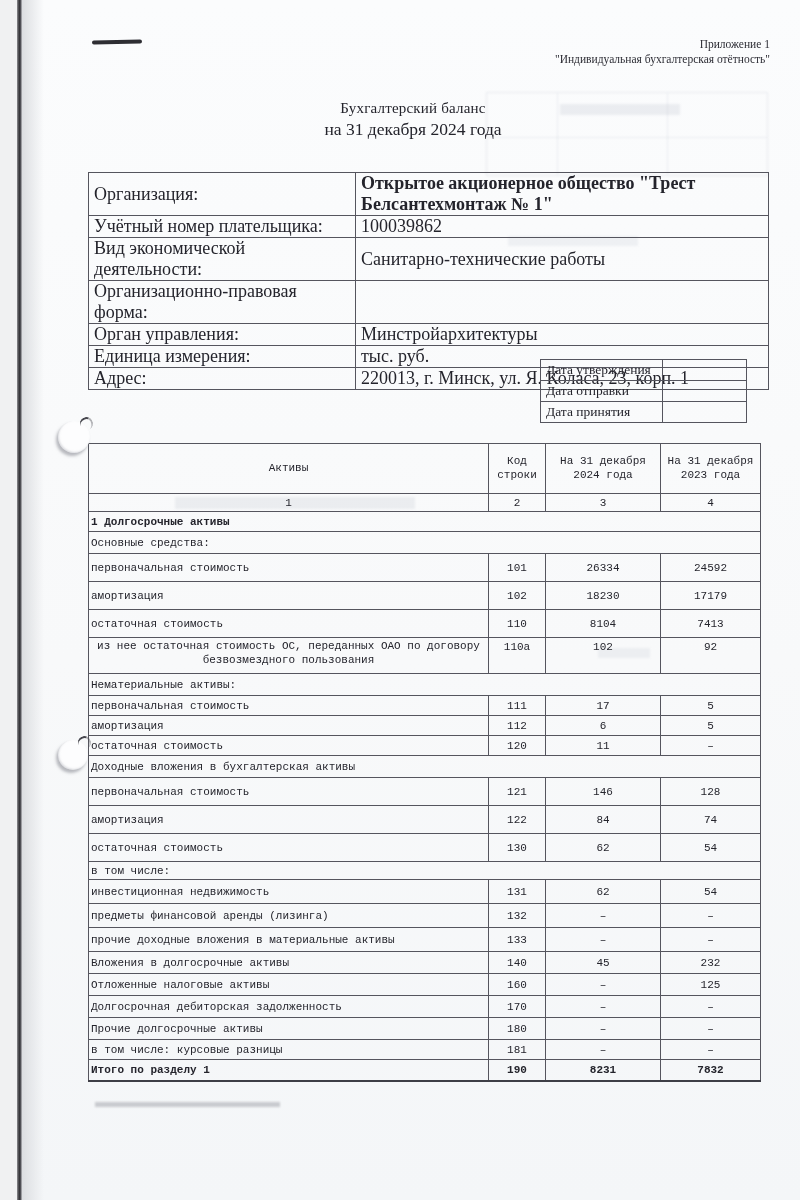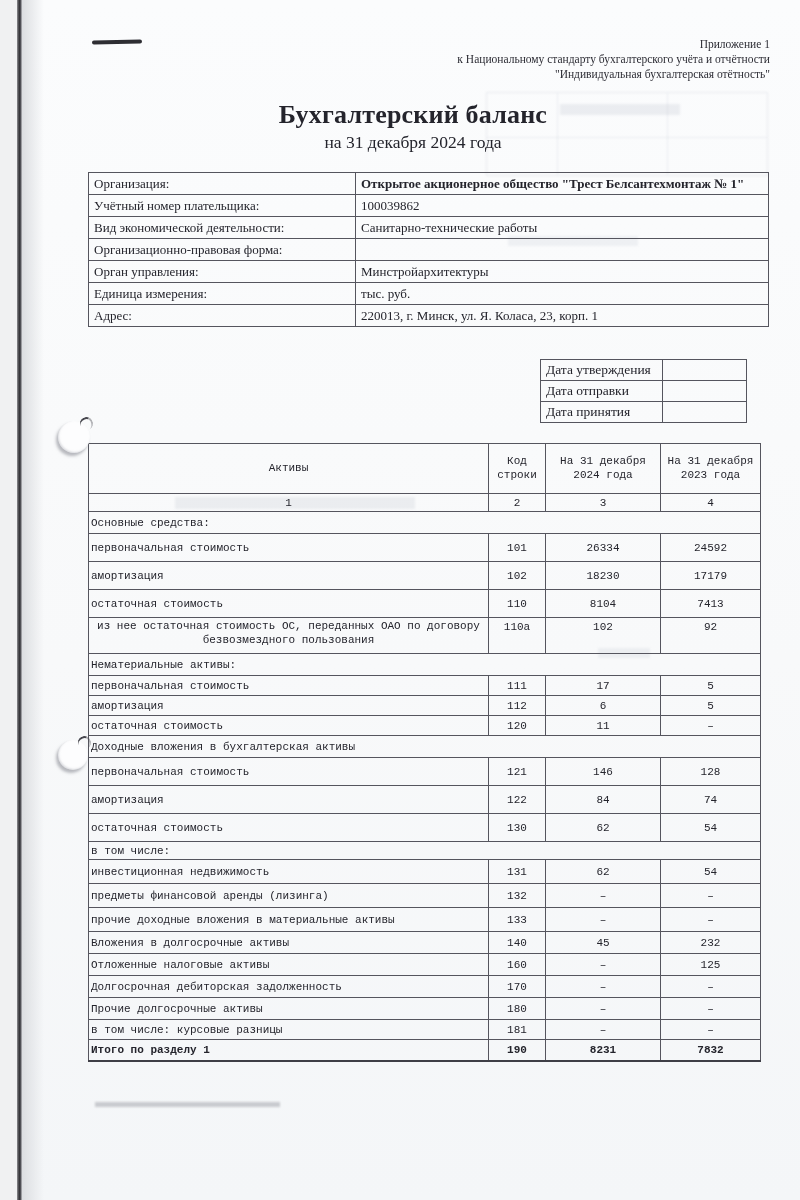--- a/index.html
+++ b/index.html
@@ -21,27 +21,27 @@
   .scan-fade  { position: absolute; left: 22px; top: 0; width: 22px; height: 100%;
     background: linear-gradient(90deg, #dcdee1, rgba(255,255,255,0)); }
 
   .corner-dash { position: absolute; left: 92px; top: 40px; width: 50px; height: 4px;
     background: #2e2e33; border-radius: 2px; transform: rotate(-1deg); }
 
   .appendix { position: absolute; right: 30px; top: 37px; width: 600px;
     text-align: right; font-size: 11.5px; line-height: 15px; color: #2d2d35; }
 
   .title-wrap { position: absolute; left: 88px; top: 100px; width: 650px; text-align: center; }
-  .doc-title { font-size: 26px; font-weight: bold; letter-spacing: .2px; }
+  .doc-title { font-size: 15px; font-weight: normal; letter-spacing: .2px; }
   .doc-subtitle { font-size: 17.5px; margin-top: 2px; }
 
   table { border-collapse: collapse; table-layout: fixed; }
   td, th { border: 1px solid #55555e; font-weight: normal; overflow: hidden; }
 
-  .org-table { position: absolute; left: 88px; top: 172px; width: 680px; font-size: 13px; }
+  .org-table { position: absolute; left: 88px; top: 172px; width: 680px; font-size: 18px; }
   .org-table td { height: 22px; padding: 0 3px 0 5px; vertical-align: middle; }
   .org-table td.bold { font-weight: bold; }
 
   .dates-table { position: absolute; left: 540px; top: 359px; width: 206px; font-size: 13.5px; }
   .dates-table td { height: 21px; padding: 0 3px 0 5px; vertical-align: middle; }
 
   .balance { position: absolute; left: 88px; top: 443px; width: 672px; font-size: 11px; font-family: Liberation Mono, monospace; }
   .balance th, .balance td { padding: 0 2px; vertical-align: middle; }
   .balance th { height: 50px; text-align: center; line-height: 1.25; }
   .balance tr.numrow td { height: 18px; text-align: center; }
@@ -99,21 +99,20 @@
 <div class="ghost" id="ghost-bar-1"></div>
 <div class="ghost" id="ghost-bar-2"></div>
 <div class="ghost" id="ghost-bar-3"></div>
 <div class="ghost" id="ghost-bar-4"></div>
 <div class="ghost" id="ghost-smudge"></div>
 
 <div class="corner-dash"></div>
 
 <div class="appendix">
   <div>Приложение 1</div>
-  <div>к Национальному стандарту бухгалтерского учёта и отчётности</div>
   <div>"Индивидуальная бухгалтерская отётность"</div>
 </div>
 
 <div class="title-wrap">
   <div class="doc-title">Бухгалтерский баланс</div>
   <div class="doc-subtitle">на 31 декабря 2024 года</div>
 </div>
 
 <table class="org-table">
   <colgroup>
@@ -186,20 +185,23 @@
         <th>Код строки</th>
         <th>На 31 декабря 2024 года</th>
         <th>На 31 декабря 2023 года</th>
       </tr>
       <tr class="numrow">
         <td>1</td>
         <td>2</td>
         <td>3</td>
         <td>4</td>
       </tr>
+      <tr class="sec">
+        <td class="c-label ind-0" colspan="4">1 Долгосрочные активы</td>
+      </tr>
       <tr class="cat">
         <td class="c-label ind-0" colspan="4">Основные средства:</td>
       </tr>
       <tr class="r-lg">
         <td class="c-label ind-1">первоначальная стоимость</td>
         <td class="c-code">101</td>
         <td class="c-v">26334</td>
         <td class="c-v">24592</td>
       </tr>
       <tr class="r-lg">

